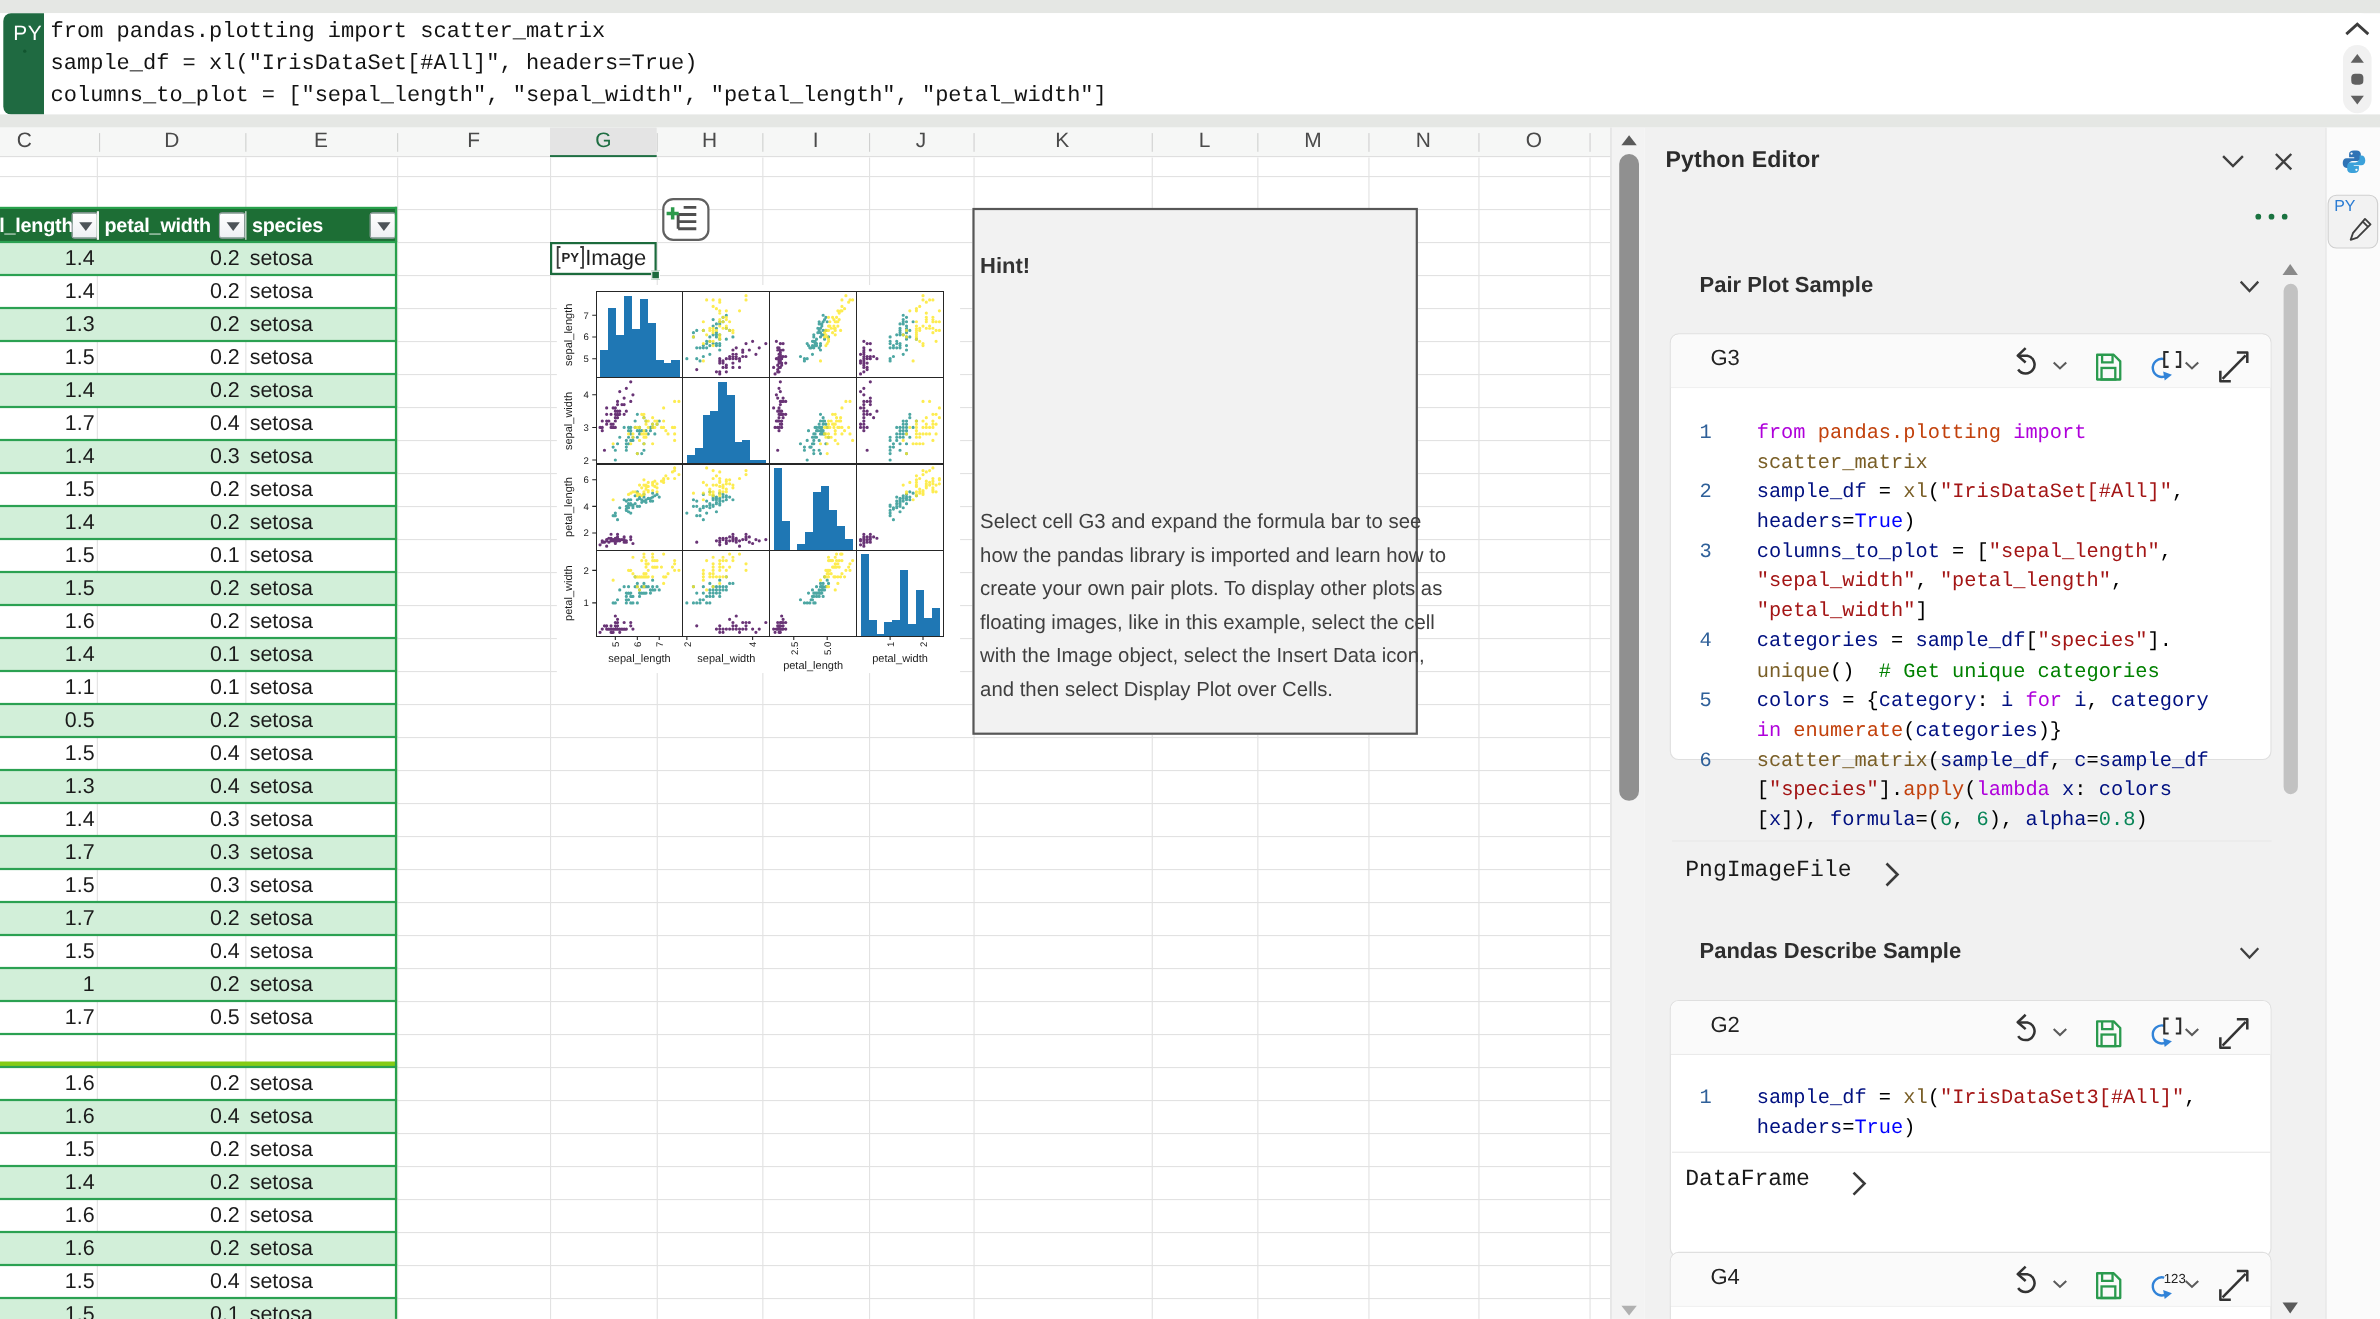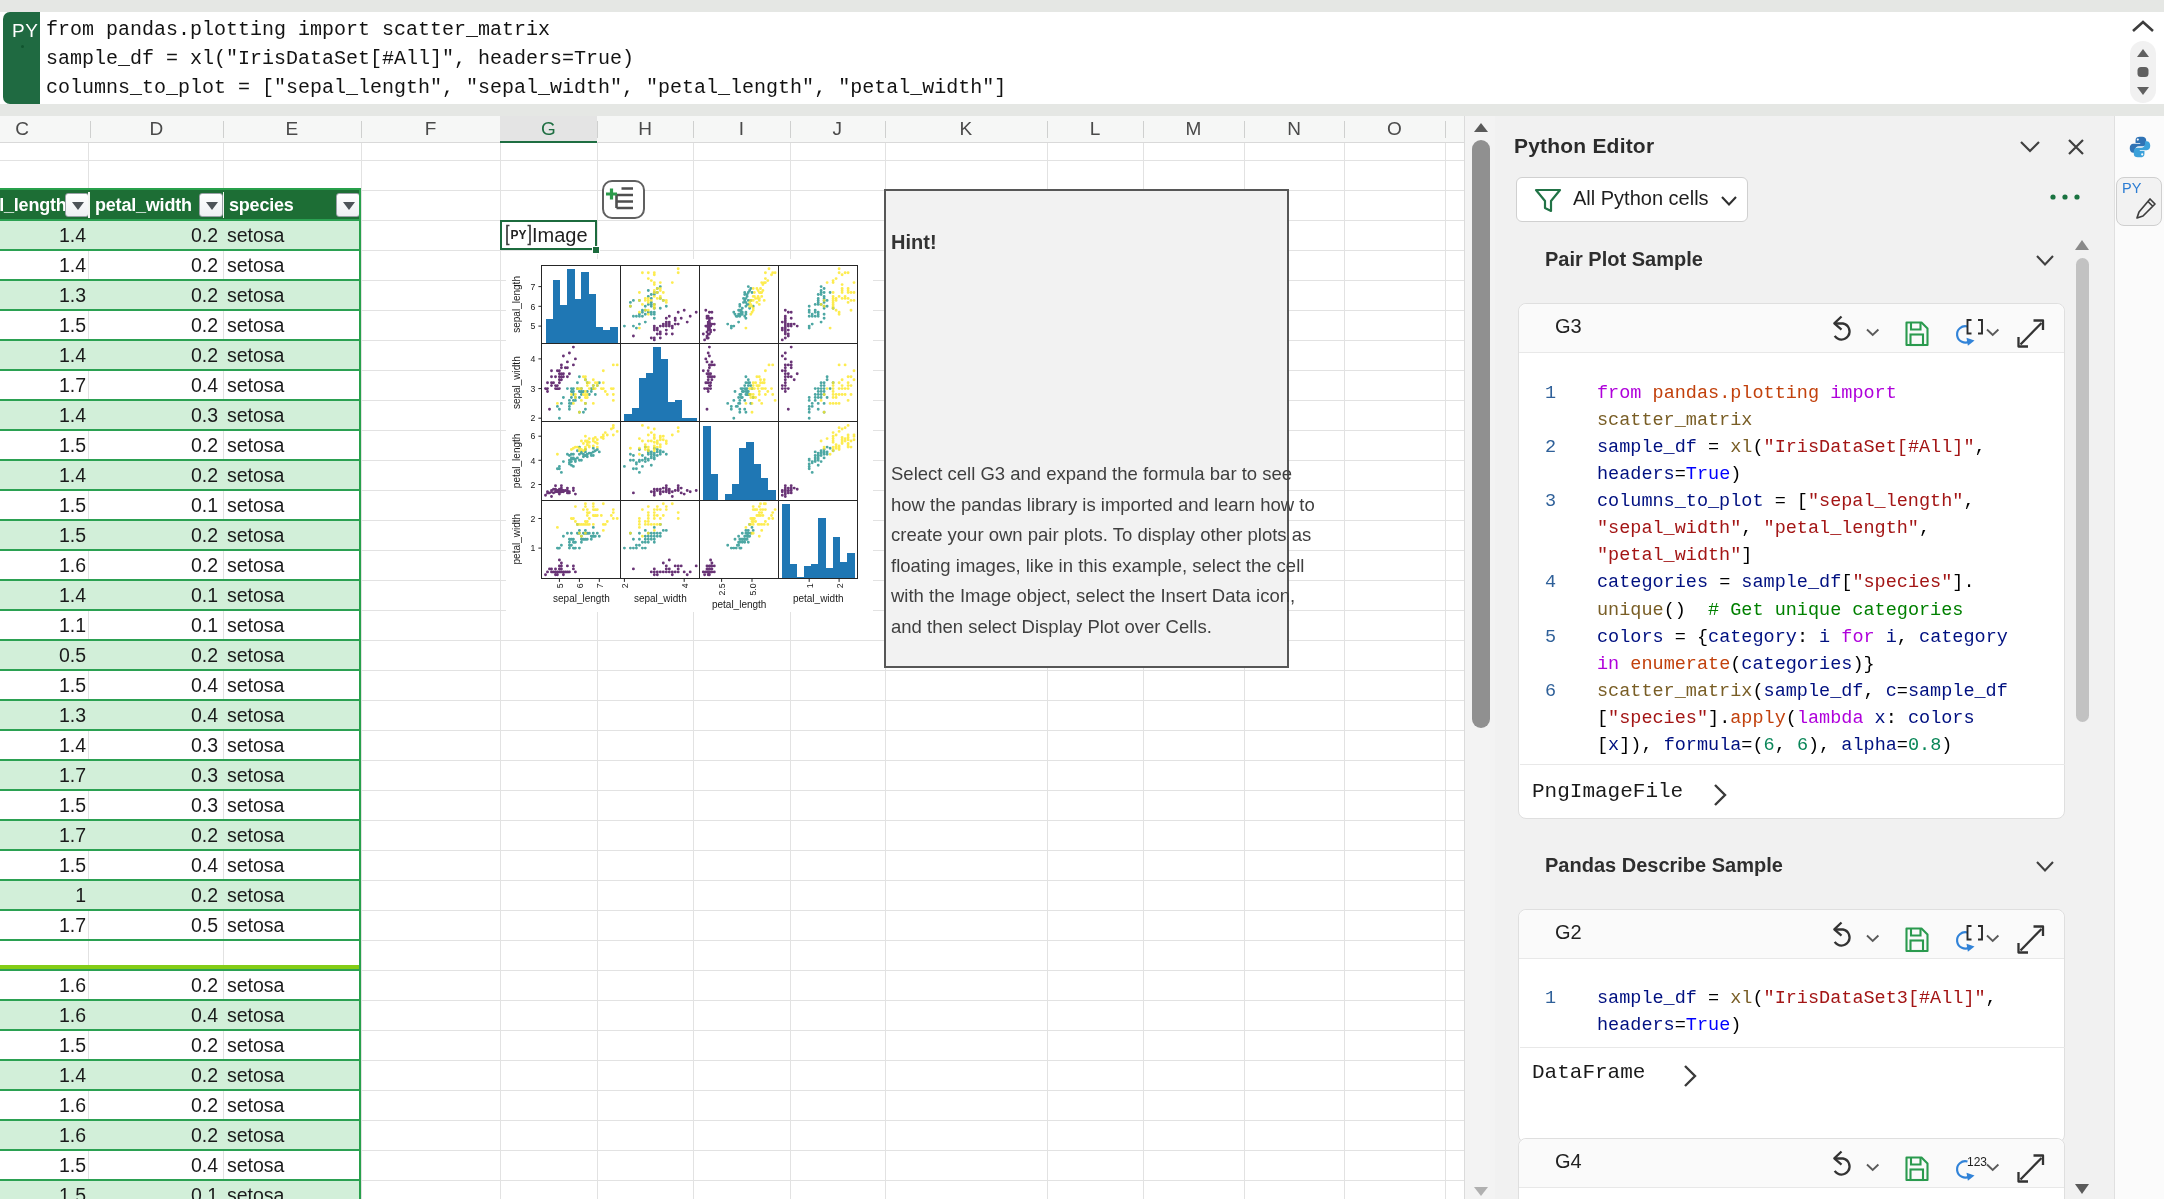--- a/index.html
+++ b/index.html
@@ -588,39 +588,30 @@
 #pybtn{position:absolute;left:1px;top:61px;width:46px;height:49px;background:#f2f2f2;border:1px solid #cfcfcf;border-radius:8px}
 </style>
 <div class="abs" id="panel">
 <div class="title">Python Editor</div>
 <svg style="position:absolute;left:524px;top:23px" width="22" height="15" viewBox="0 0 22 15">
         <path d="M2 3 L11 12 L20 3" fill="none" stroke="#404040" stroke-width="2.2"></path>
       </svg>
 <svg style="position:absolute;left:572px;top:22px" width="18" height="18" viewBox="0 0 18 18">
         <path d="M2 2 L16 16 M16 2 L2 16" stroke="#404040" stroke-width="2.2" fill="none"></path>
       </svg>
-<div id="filterbox">
-        <svg style="position:absolute;left:17px;top:10px" width="28" height="26" viewBox="0 0 28 26">
-          <path d="M2 2 H26 L17 13 V23 L11 20 V13 Z" fill="none" stroke="#217346" stroke-width="2.2" stroke-linejoin="round"></path>
-        </svg>
-        <span class="ft">All Python cells</span>
-        <svg style="position:absolute;left:203px;top:17px" width="18" height="12" viewBox="0 0 18 12">
-          <path d="M2 2 L9 9.5 L16 2" fill="none" stroke="#2f2f2f" stroke-width="2.1"></path>
-        </svg>
-      </div>
 <svg style="position:absolute;left:553px;top:75px" width="36" height="12" viewBox="0 0 36 12">
         <circle cx="5" cy="6" r="2.6" fill="#1a7340"></circle>
         <circle cx="17" cy="6" r="2.6" fill="#1a7340"></circle>
         <circle cx="29" cy="6" r="2.6" fill="#1a7340"></circle>
       </svg>
 <div class="sechead" style="left:50px;top:132px">Pair Plot Sample</div>
 <svg style="position:absolute;left:540px;top:138px" width="20" height="13" viewBox="0 0 20 13">
         <path d="M2 2 L10 10.5 L18 2" fill="none" stroke="#404040" stroke-width="2.1"></path>
       </svg>
-<div class="card" style="top:187px;height:516px">
+<div class="card" style="top:187px;height:388px">
 <div class="chead">
           <span class="clab">G3</span>
         </div>
 <svg style="position:absolute;left:0;top:1px" width="547" height="48" viewBox="0 0 547 48">
           <g stroke="#333" stroke-width="2.3" fill="none" stroke-linejoin="round">
             <path d="M322.5 11.5 l-7.2 6.8 7.2 6.3"></path>
             <path d="M316.5 18.5 h7.5 a8.1 8.1 0 1 1 -8.3 12.4"></path>
           </g>
           <path d="M348 24.5 l5.7 5.4 5.7 -5.4" stroke="#5a5a5a" stroke-width="1.9" fill="none"></path>
           <g stroke="#2a9a4e" stroke-width="2.1" fill="none">

